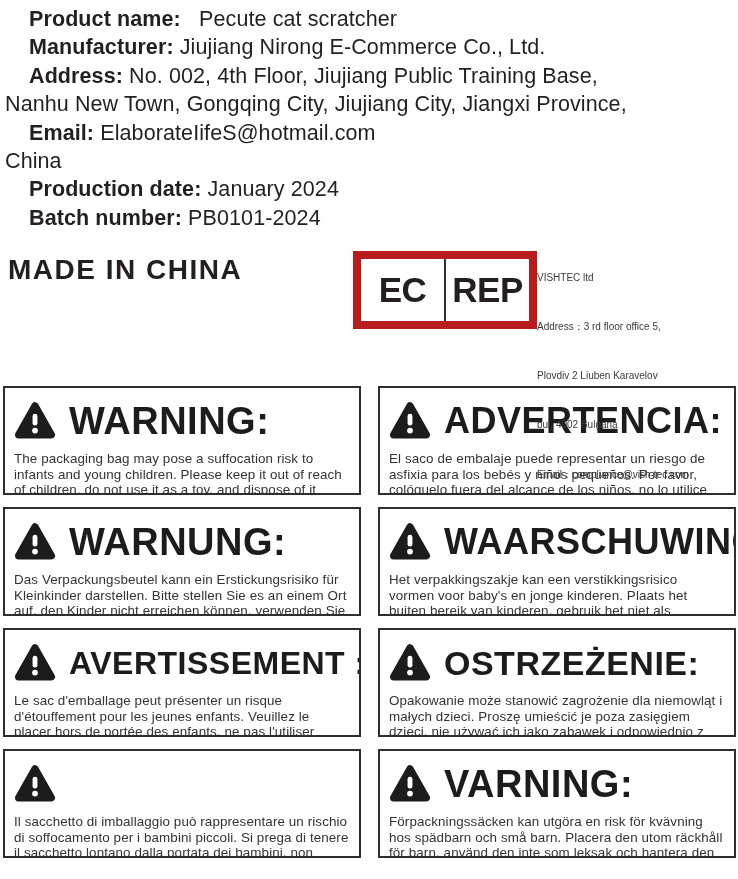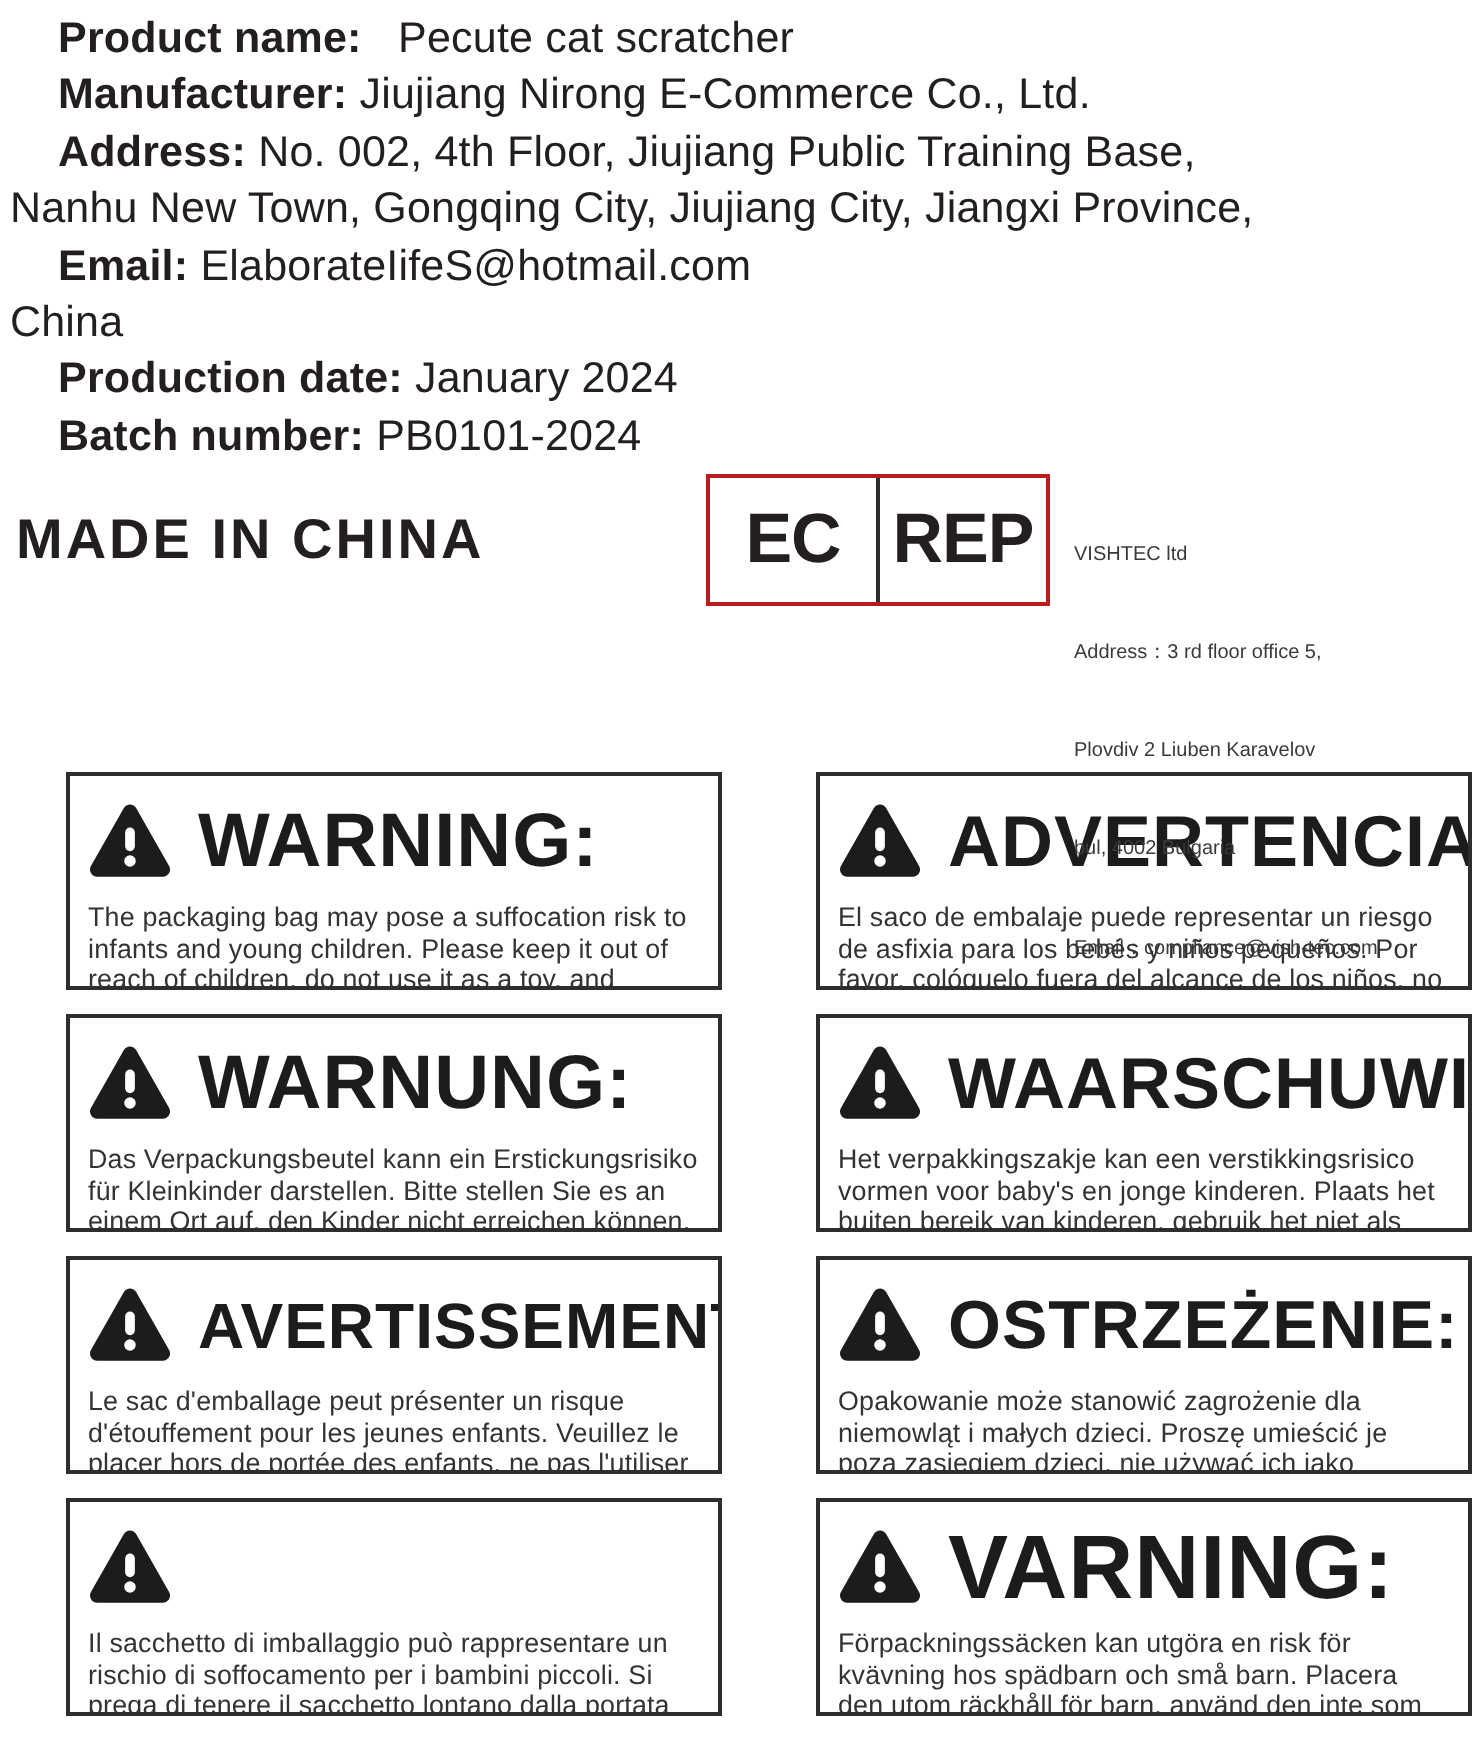--- a/index.html
+++ b/index.html
@@ -8,44 +8,44 @@
     font-family:"Liberation Sans", sans-serif;
     color:#231f20;overflow:hidden;
   }
   
   .info-block{padding:5px 0 0 5px;height:227px;box-sizing:border-box;}
   .info-line{font-size:21.5px;line-height:28.4px;white-space:pre-wrap;letter-spacing:.1px;}
   .info-label{font-weight:bold;margin-left:24px;}
   
   .mid-row{position:relative;height:159px;}
   .made-in{position:absolute;left:8px;top:27px;font-size:28px;font-weight:bold;letter-spacing:1.5px;}
-  .ecrep-box{position:absolute;left:353px;top:10px;width:168px;height:62px;
-    border:2px solid #b91c1c;display:flex;align-items:stretch;}
+  .ecrep-box{position:absolute;left:353px;top:24px;width:168px;height:62px;
+    border:8px solid #b91c1c;display:flex;align-items:stretch;}
   .ecrep-cell{flex:1;display:flex;align-items:center;justify-content:center;
     font-size:35px;font-weight:bold;letter-spacing:-.5px;}
   .ecrep-cell.first{border-right:2px solid #2e2e2e;}
   .eurep-block{position:absolute;left:537px;top:10px;font-size:10px;line-height:16.4px;
     color:#3a3a3a;white-space:pre-wrap;}
   
   .warning-grid{display:grid;grid-template-columns:1fr 1fr;column-gap:17px;row-gap:12px;
     padding:0 2px 0 3px;}
   .warn-box{border:2px solid #2e2e2e;height:109px;box-sizing:border-box;
-    padding:7px 9px 0 9px;background:#fff;overflow:hidden;margin-left:30px;}
+    padding:7px 9px 0 9px;background:#fff;overflow:hidden;}
   .warn-title-row{display:flex;align-items:center;gap:13px;height:52px;}
   .warn-icon{flex:0 0 auto;display:block;}
   .warn-title{font-weight:bold;white-space:nowrap;letter-spacing:.5px;color:#1c1c1c;}
   .warn-body{font-size:13.4px;line-height:1.16;margin:4px 0 0 0;color:#333;letter-spacing:.1px;}
   .warn-box:nth-child(1) .warn-title{font-size:38px;}
   .warn-box:nth-child(2) .warn-title{font-size:36px;}
   .warn-box:nth-child(3) .warn-title{font-size:38px;}
   .warn-box:nth-child(4) .warn-title{font-size:36px;}
   .warn-box:nth-child(5) .warn-title{font-size:32px;}
   .warn-box:nth-child(6) .warn-title{font-size:34px;}
   .warn-box:nth-child(7) .warn-title{font-size:37px;}
-  .warn-box:nth-child(8) .warn-title{font-size:45px;}
+  .warn-box:nth-child(8) .warn-title{font-size:38px;}
 </style>
 </head>
 <body>
 
 <div class="info-block">
   <div class="info-line"><span class="info-label">Product name:</span><span>   Pecute cat scratcher</span></div>
   <div class="info-line"><span class="info-label">Manufacturer:</span><span> Jiujiang Nirong E-Commerce Co., Ltd.</span></div>
   <div class="info-line"><span class="info-label">Address:</span><span> No. 002, 4th Floor, Jiujiang Public Training Base,</span></div>
   <div class="info-line"><span>Nanhu New Town, Gongqing City, Jiujiang City, Jiangxi Province,</span></div>
   <div class="info-line"><span class="info-label">Email:</span><span> ElaborateIifeS@hotmail.com</span></div>

